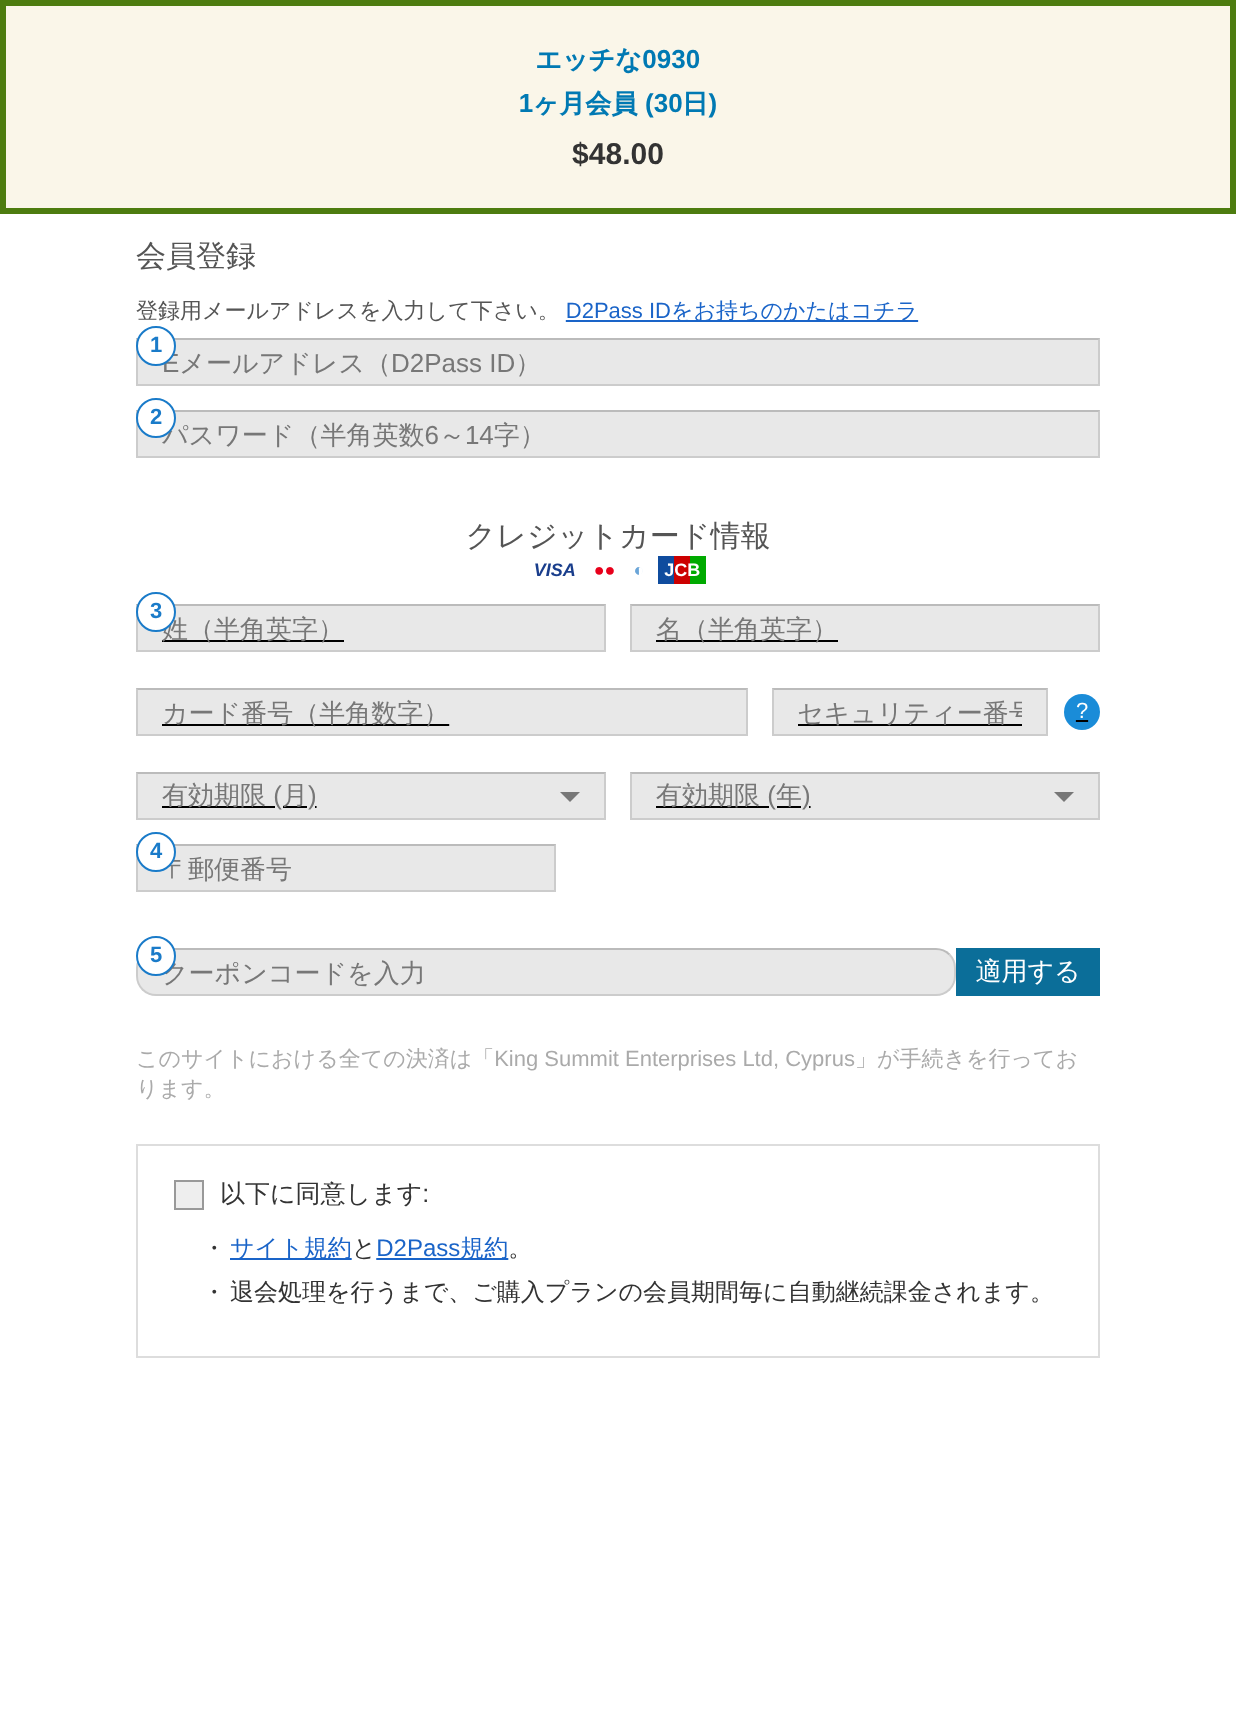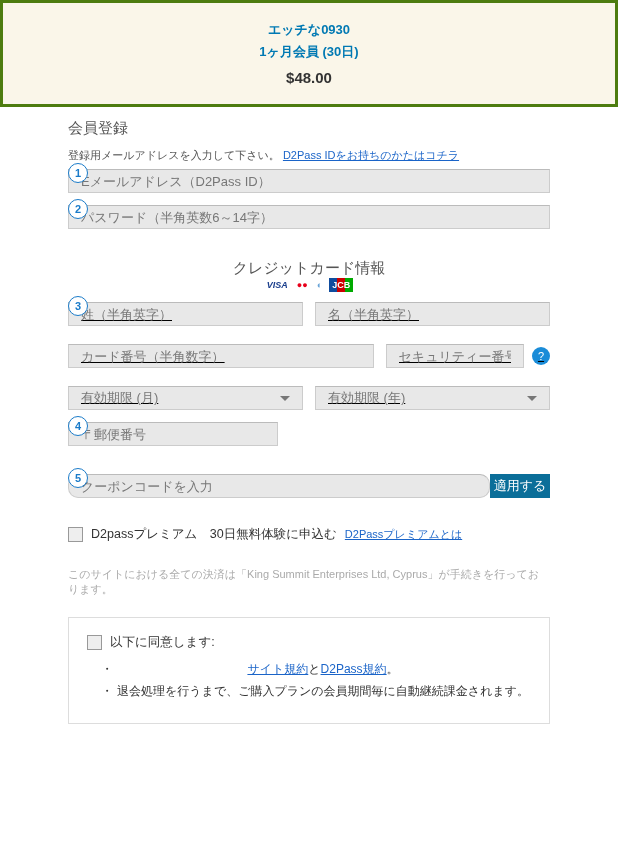--- a/index.html
+++ b/index.html
@@ -21,27 +21,27 @@
 .card-head { display: flex; justify-content: center; align-items: center; margin-top: 30px; margin-bottom: 10px; flex-direction: column; }
 .card-logos { display: flex; gap: 5px; align-items: center; }
 .logo { font-size: 9px; font-weight: bold; padding: 1px 2px; }
 .row { display: flex; gap: 12px; text-decoration: underline; }
 .row > * { flex: 1; }
 .sec-wrap { display: flex; align-items: center; gap: 8px; }
 .info-icon { width: 18px; height: 18px; border-radius: 50%; background: #1a8cd8; color: #fff; font-size: 11px; display: flex; align-items: center; justify-content: center; flex-shrink: 0; }
 .zip-field { width: 210px; }
 .coupon-row { display: flex; gap: 0; }
 .coupon-row input { flex: 1; border-radius: 10px; }
-.apply-btn { width: 60px; background: #0b6e99; color: #fff; border: none; font-size: 13px; cursor: pointer; }
+.apply-btn { width: 72px; background: #0b6e99; color: #fff; border: none; font-size: 13px; cursor: pointer; }
 .check-row { display: flex; align-items: center; gap: 8px; margin-top: 28px; font-size: 12.5px; color: #333; }
 .checkbox { width: 15px; height: 15px; border: 1px solid #999; background: #eee; flex-shrink: 0; }
 .disclaimer { font-size: 11px; color: #aaa; margin-top: 24px; }
 .terms-box { border: 1px solid #ddd; padding: 16px 18px 18px; margin-top: 20px; }
 .terms-box .check-row { margin-top: 0; margin-bottom: 10px; }
-.terms-box ul { list-style: none; padding-left: 28px; text-align: center; }
+.terms-box ul { list-style: none; padding-left: 28px; }
 .terms-box li { font-size: 12px; color: #333; margin-bottom: 5px; position: relative; }
 .terms-box li::before { content: "・"; position: absolute; left: -14px; }
 </style>
 </head>
 <body>
 
 <div class="header">
   <div class="header-title">エッチな0930</div>
   <div class="header-plan">1ヶ月会員 (30日)</div>
   <div class="header-price">$48.00</div>
@@ -108,25 +108,20 @@
   </div>
 
   <div class="field-wrap" style="margin-top:28px">
     <div class="num-badge">5</div>
     <div class="coupon-row">
       <input type="text" placeholder="クーポンコードを入力" style="">
       <button class="apply-btn">適用する</button>
     </div>
   </div>
 
-  <div class="check-row">
-    <div class="checkbox"></div>
-    <span>D2passプレミアム　30日無料体験に申込む</span>
-    <a href="#" class="link" style="font-size:11px">D2Passプレミアムとは</a>
-  </div>
 
   <div class="disclaimer">このサイトにおける全ての決済は「King Summit Enterprises Ltd, Cyprus」が手続きを行っております。</div>
 
   <div class="terms-box">
     <div class="check-row">
       <div class="checkbox"></div>
       <span>以下に同意します:</span>
     </div>
     <ul>
       <li>

